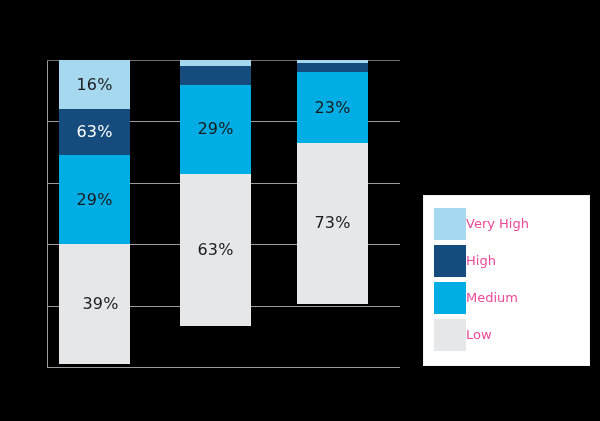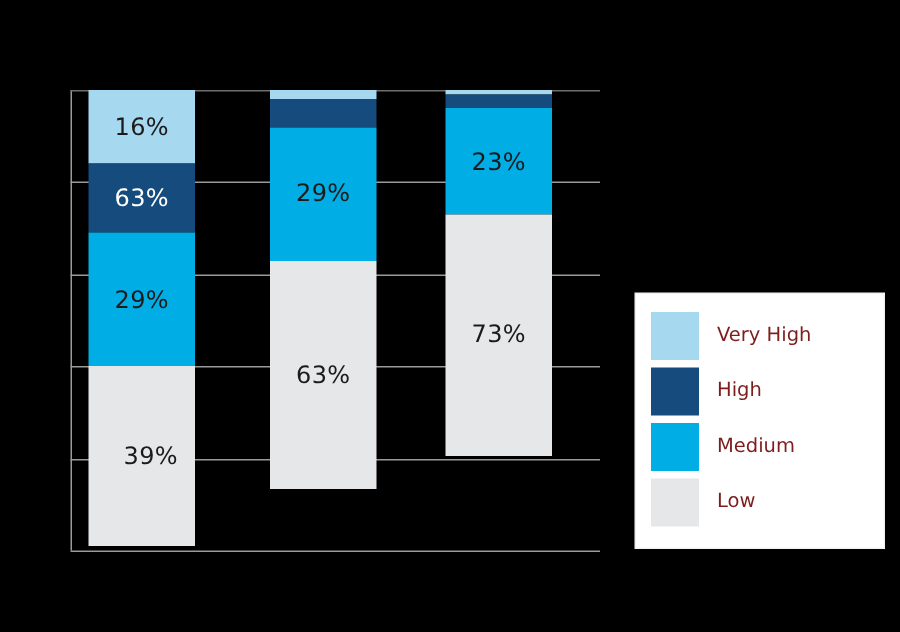--- a/index.html
+++ b/index.html
@@ -105,23 +105,22 @@
     align-items: center;
     height: 37px;
     padding-left: 10px;
   }
   .legend-swatch {
     width: 32px;
     height: 32px;
     flex: 0 0 auto;
   }
   .legend-text {
-    margin-left: 12px;
     font-size: 13px;
-    color: #7f1d1d;
+    color: #ec4899;
     white-space: nowrap;
   }
 </style>
 </head>
 <body>
 
 <div id="chart-root">
 
   <div class="plot-area">
 

